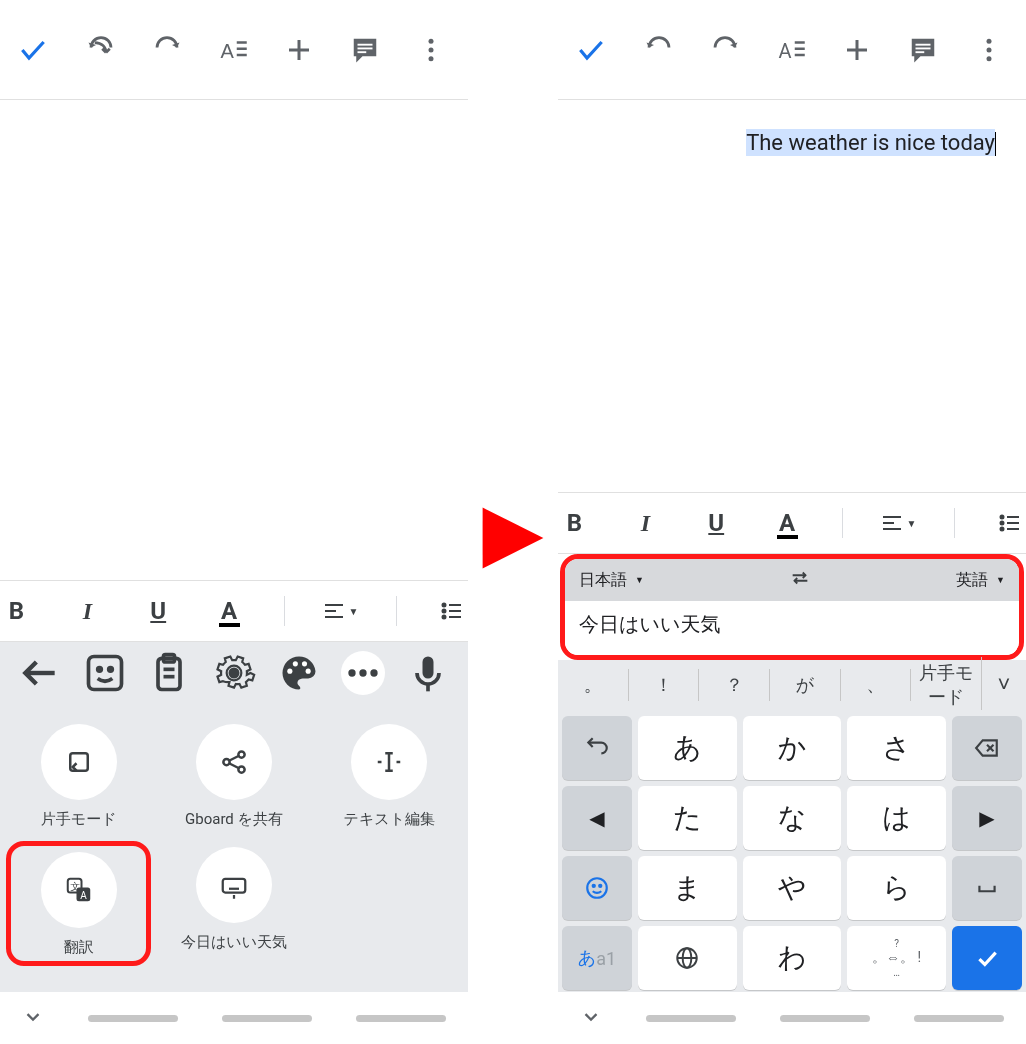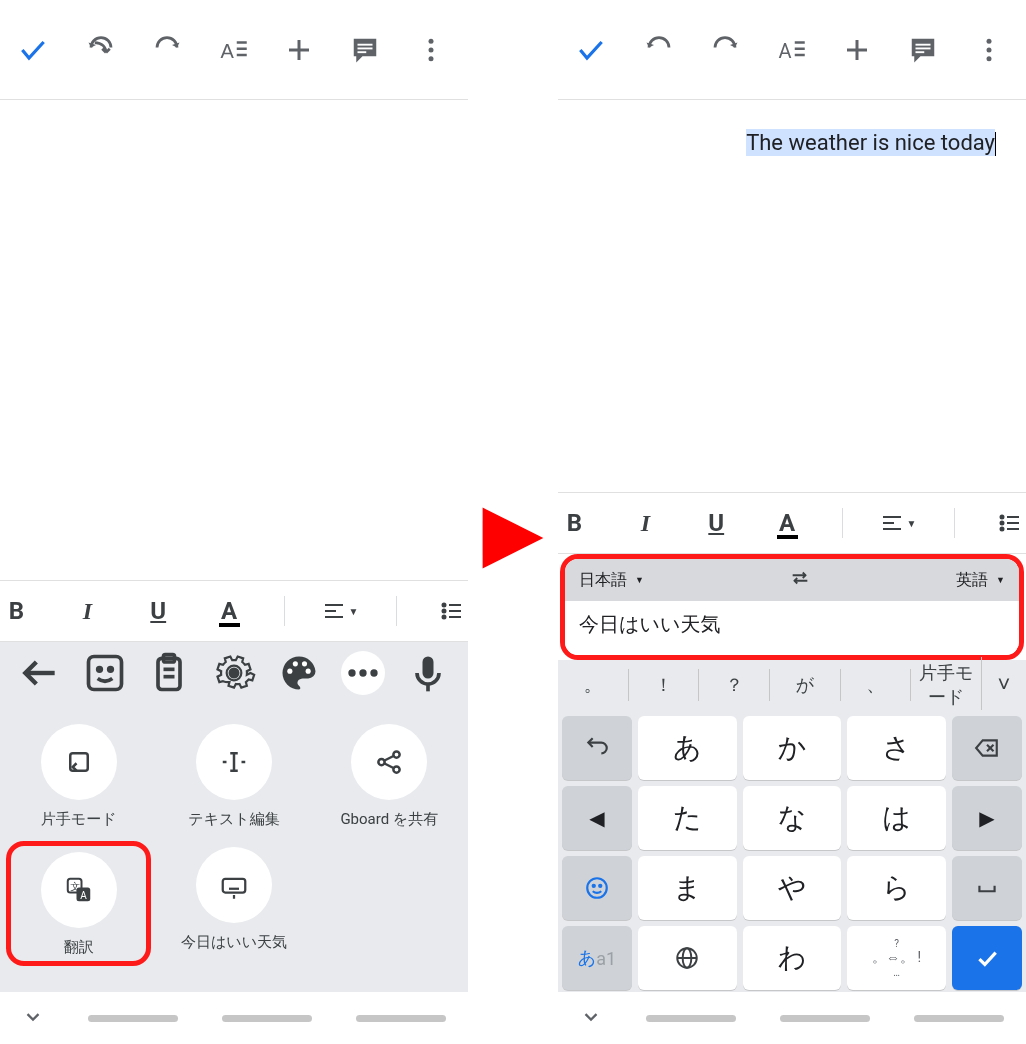--- a/index.html
+++ b/index.html
@@ -221,39 +221,39 @@
             <svg viewBox="0 0 24 24" fill="none" stroke="#3c4043" stroke-width="2">
               <rect x="5" y="5" width="14" height="14" rx="2"></rect>
               <polyline points="10 17 7 20 10 23" transform="translate(0,-4)"></polyline>
             </svg>
           </div>
         <div class="label">片手モード</div>
       </div>
       <div class="opt-cell">
         <div class="circle">
             <svg viewBox="0 0 24 24" fill="none" stroke="#3c4043" stroke-width="2">
-              <line x1="12" y1="5" x2="12" y2="19"></line>
-              <path d="M9 5h6 M9 19h6"></path>
-              <polyline points="6 12 3 12 M3 12 5 10 M3 12 5 14"></polyline>
-              <polyline points="18 12 21 12 M21 12 19 10 M21 12 19 14"></polyline>
-            </svg>
-          </div>
-        <div class="label">テキスト編集</div>
-      </div>
-      <div class="opt-cell">
-        <div class="circle">
-            <svg viewBox="0 0 24 24" fill="none" stroke="#3c4043" stroke-width="2">
               <circle cx="6" cy="12" r="2.5"></circle>
               <circle cx="18" cy="6" r="2.5"></circle>
               <circle cx="18" cy="18" r="2.5"></circle>
               <line x1="8" y1="11" x2="16" y2="7"></line>
               <line x1="8" y1="13" x2="16" y2="17"></line>
             </svg>
           </div>
         <div class="label">Gboard を共有</div>
+      </div>
+      <div class="opt-cell">
+        <div class="circle">
+            <svg viewBox="0 0 24 24" fill="none" stroke="#3c4043" stroke-width="2">
+              <line x1="12" y1="5" x2="12" y2="19"></line>
+              <path d="M9 5h6 M9 19h6"></path>
+              <polyline points="6 12 3 12 M3 12 5 10 M3 12 5 14"></polyline>
+              <polyline points="18 12 21 12 M21 12 19 10 M21 12 19 14"></polyline>
+            </svg>
+          </div>
+        <div class="label">テキスト編集</div>
       </div>
       <div class="translate-hl">
         <div class="opt-cell">
           <div class="circle">
               <svg viewBox="0 0 24 24" fill="#3c4043">
                 <rect x="3" y="3" width="11" height="11" rx="2" fill="none" stroke="#3c4043" stroke-width="1.6"></rect>
                 <text x="5" y="12" font-size="8">文</text>
                 <rect x="10" y="10" width="11" height="11" rx="2" fill="#3c4043"></rect>
                 <text x="13" y="19" font-size="8" fill="#fff">A</text>
               </svg>

